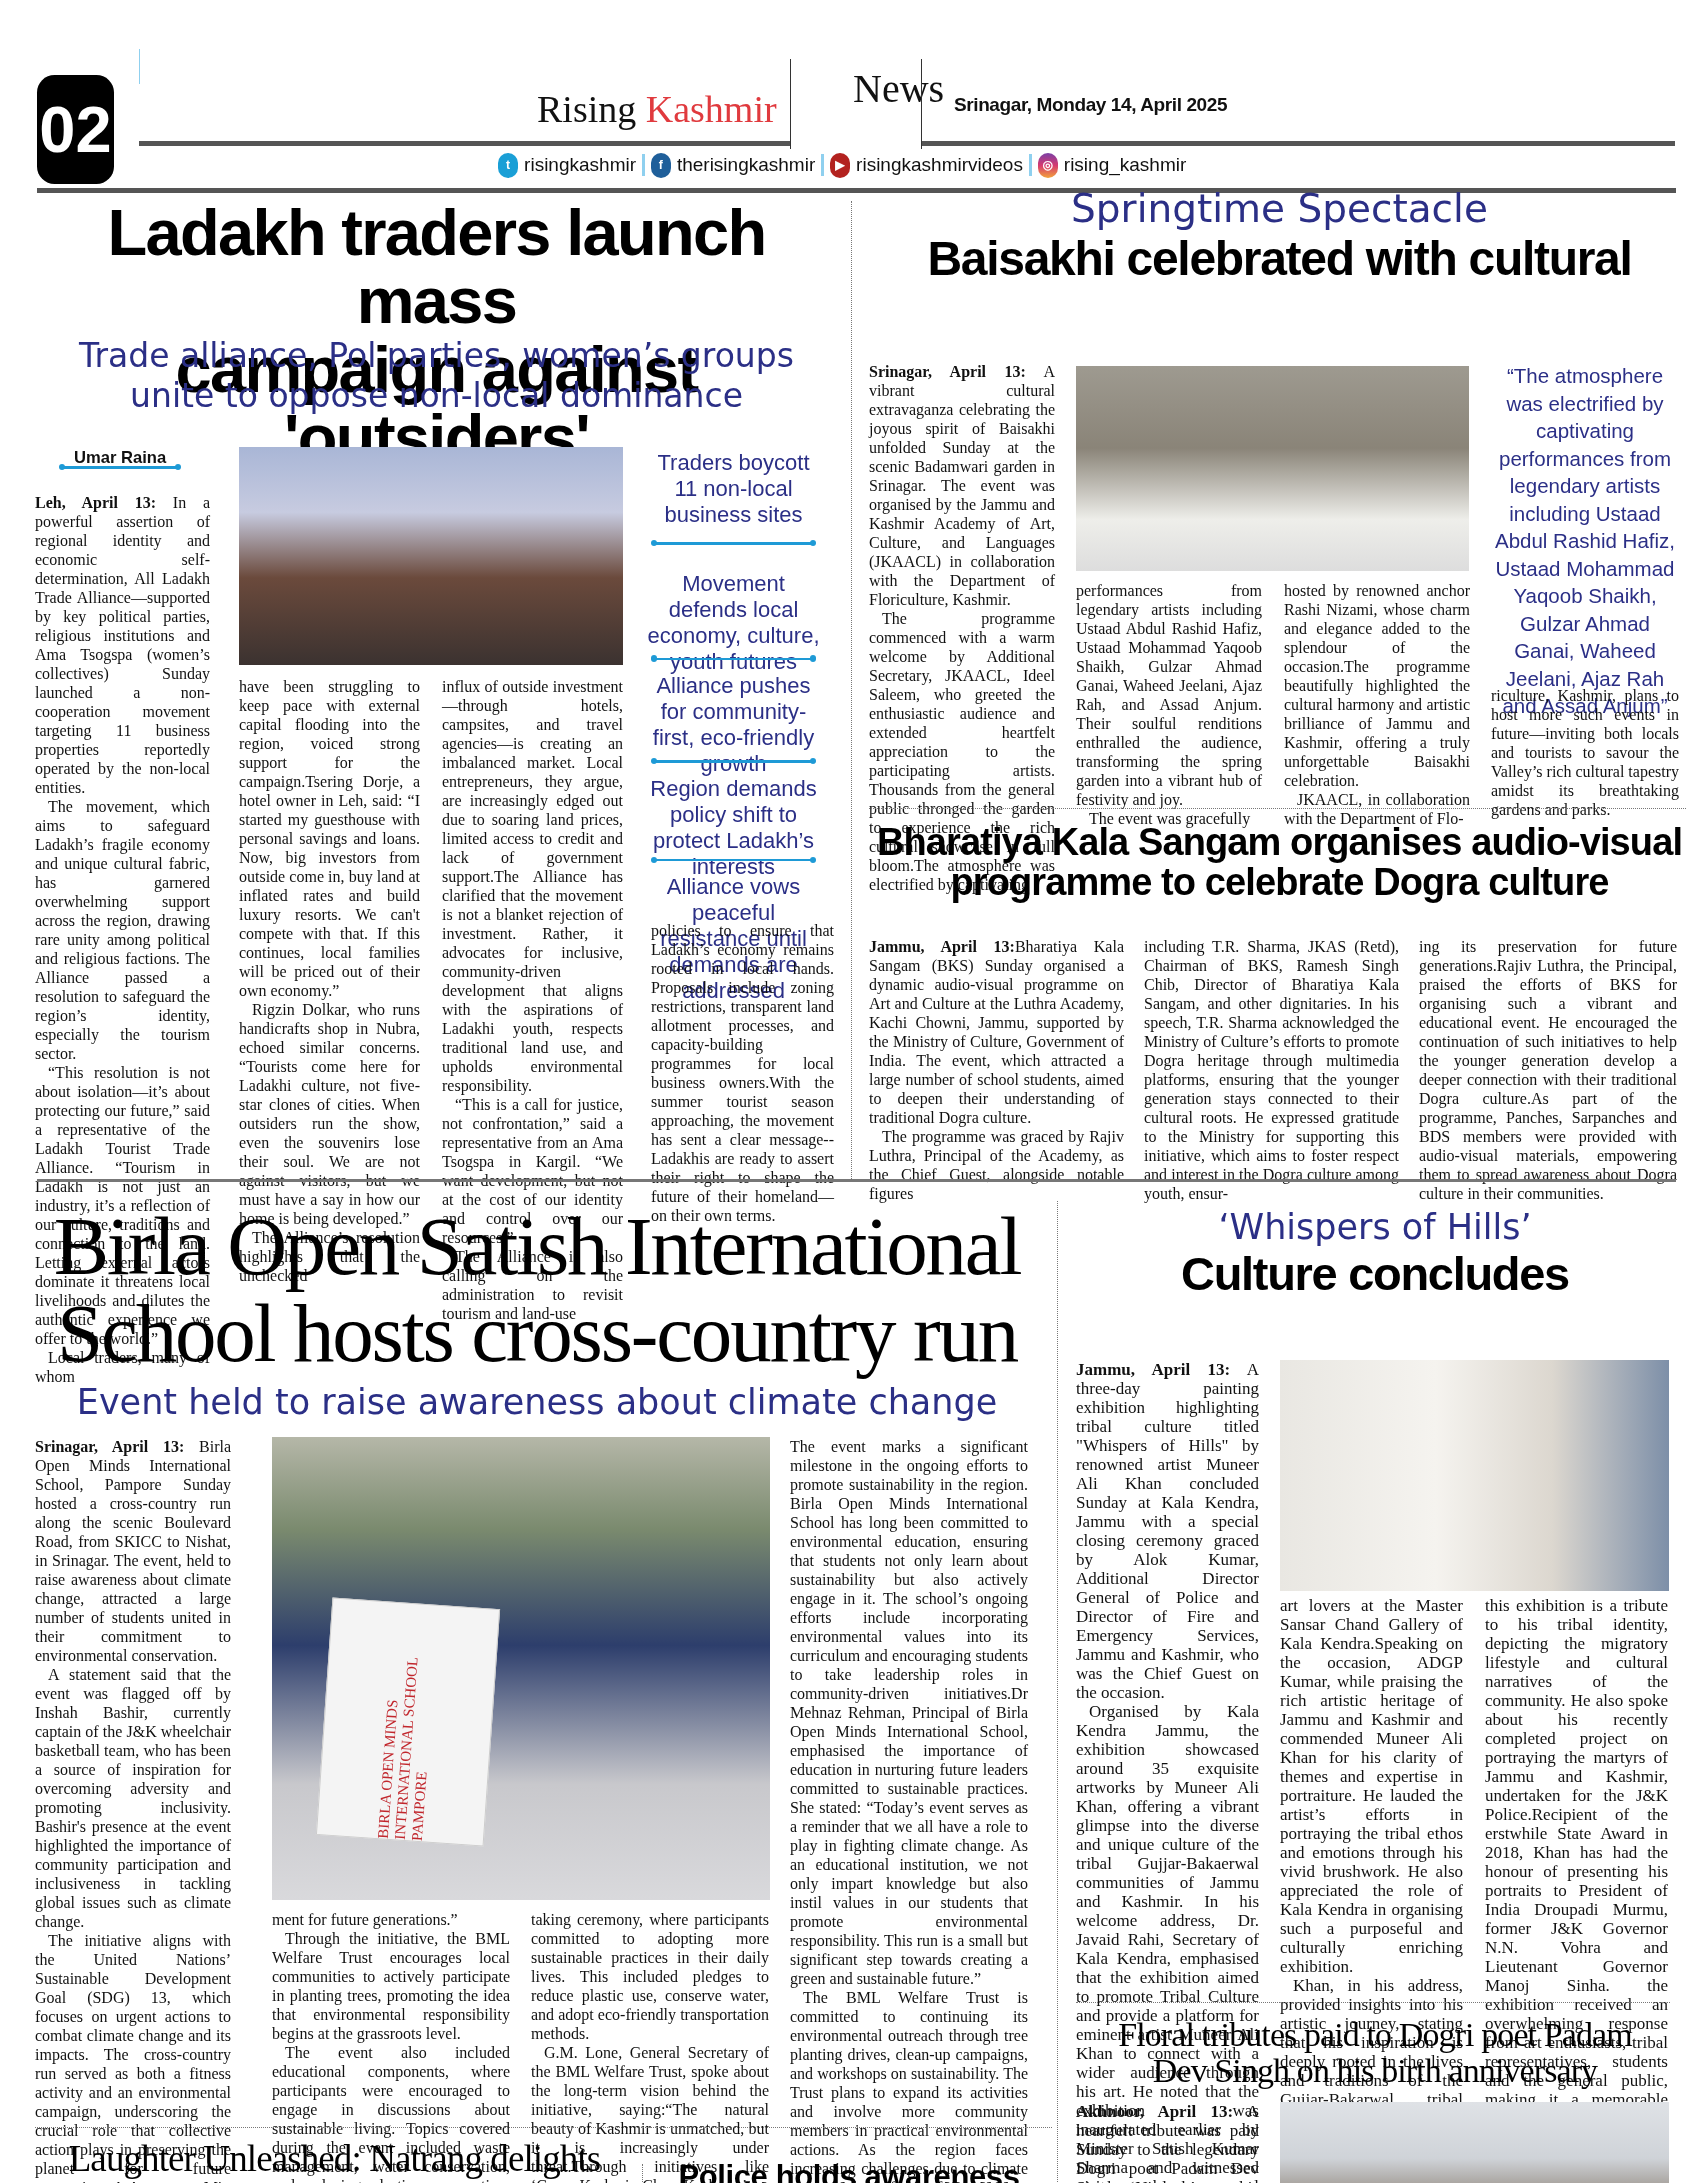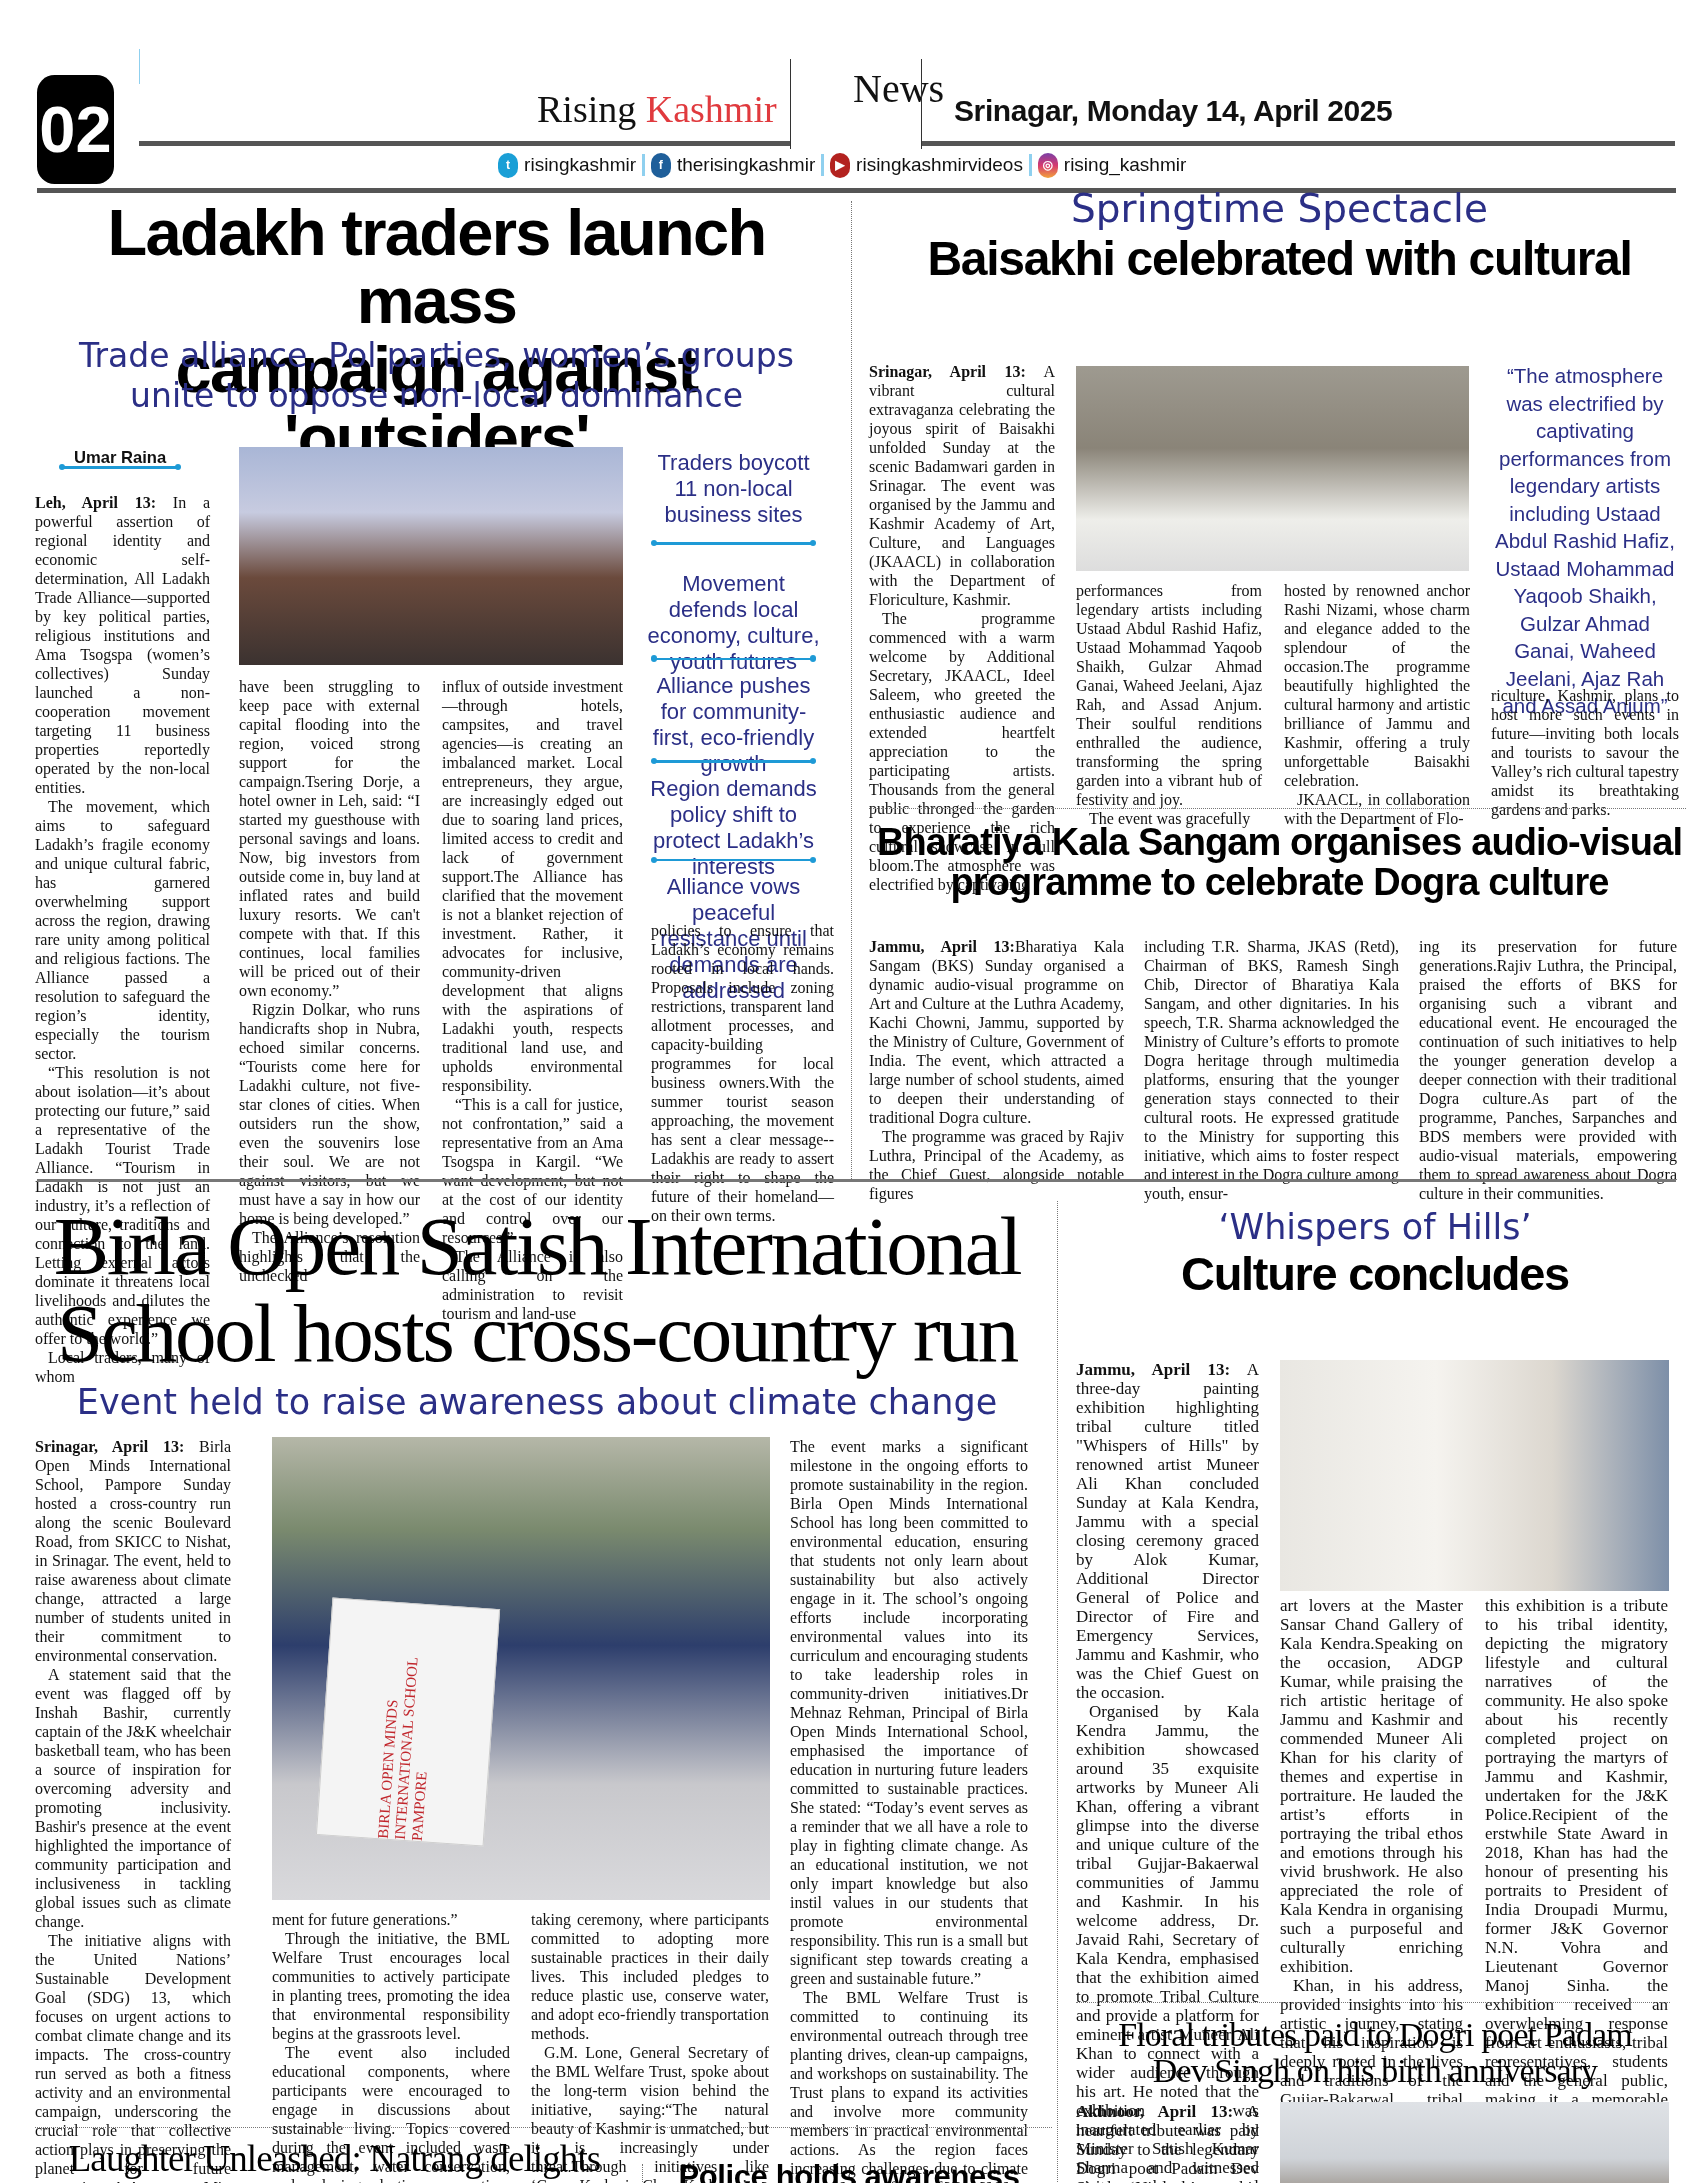--- a/index.html
+++ b/index.html
@@ -32,21 +32,21 @@
 </div>
 <div class="abs" style="left:139px;top:49px;width:17.5px;height:35px;border-left:1.3px solid #8fd0ef;"></div>
 
 <div class="abs" style="left:537px;top:87px;font-family:'Liberation Serif',serif;font-size:38px;">
   <span>Rising</span>
   <span style="color:#e03a3e;">Kashmir</span>
 </div>
 <div class="abs" style="left:790px;top:59px;width:0.9px;height:90px;background:#333;"></div>
 <div class="abs" style="left:853px;top:65px;font-family:'Liberation Serif',serif;font-size:40px;">News</div>
 <div class="abs" style="left:921px;top:59px;width:0.9px;height:90px;background:#333;"></div>
-<div class="abs" style="left:954px;top:94px;font-family:'Liberation Sans',sans-serif;font-weight:700;font-size:30px;letter-spacing:-0.4px;">Srinagar, Monday 14, April 2025</div>
+<div class="abs" style="left:954px;top:94px;font-family:'Liberation Sans',sans-serif;font-weight:700;font-size:19px;letter-spacing:-0.4px;">Srinagar, Monday 14, April 2025</div>
 <div class="abs" style="left:139px;top:141px;width:651px;height:5.2px;background:#555;"></div>
 <div class="abs" style="left:922px;top:141px;width:753px;height:5.2px;background:#555;"></div>
 
 <div class="abs social" style="left:498px;top:153px;">
   <span class="sicon" style="background:#1a9fd6;">t</span>
   <span>risingkashmir</span>
   <span class="sep"></span>
   <span class="sicon" style="background:#1f5f9a;">f</span>
   <span>therisingkashmir</span>
   <span class="sep"></span>

